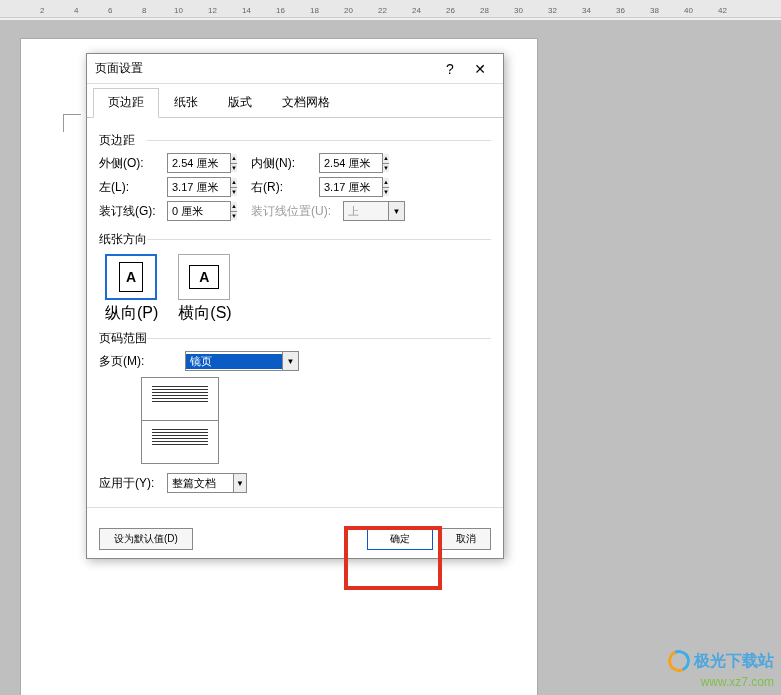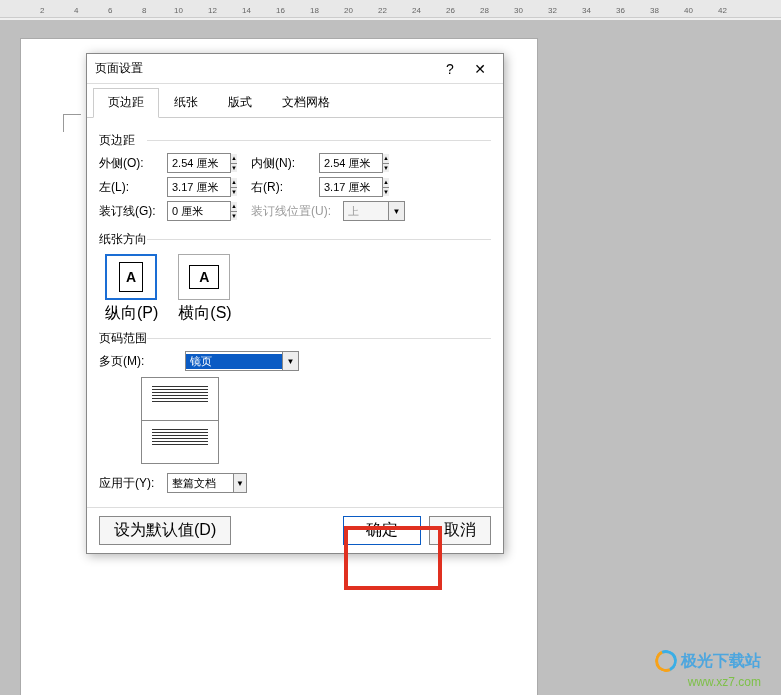--- a/index.html
+++ b/index.html
@@ -41,25 +41,25 @@
 .orient-item { text-align: center; cursor: pointer; }
 .orient-box { width: 52px; height: 46px; border: 1px solid #aaa; display: flex; align-items: center; justify-content: center; background: #fff; }
 .orient-item.selected .orient-box { border: 2px solid #1a6dd4; }
 .orient-inner { width: 24px; height: 30px; border: 1px solid #000; display: flex; align-items: center; justify-content: center; font-size: 14px; font-weight: bold; }
 .orient-inner.landscape { width: 30px; height: 24px; }
 .orient-lbl { font-size: 16px; margin-top: 3px; }
 .preview { width: 78px; margin: 6px 0 6px 42px; }
 .prev-page { width: 78px; height: 44px; border: 1px solid #888; background: #fff; padding: 6px 10px; margin-bottom: -1px; }
 .prev-line { height: 1px; background: #333; margin: 2px 0; }
 .dlg-foot { display: flex; align-items: center; padding: 8px 12px; border-top: 1px solid #ddd; }
-.btn-std { padding: 3px 14px; border: 1px solid #888; background: #f6f6f6; cursor: pointer; font-size: 16px; }
+.btn-std { padding: 3px 14px; border: 1px solid #888; background: #f6f6f6; cursor: pointer; font-size: 10px; margin-top: 12px; }
 .btn-primary { border: 1px solid #0a5bc4; background: #fff; padding: 3px 22px; }
 .spacer { flex: 1; }
 .redbox { position: absolute; border: 4px solid #e03020; pointer-events: none; }
-.watermark { position: absolute; right: 20px; bottom: 6px; text-align: right; }
+.watermark { position: absolute; right: 7px; bottom: 6px; text-align: right; }
 .watermark .logo { display: inline-flex; align-items: center; gap: 4px; }
 .watermark .g { width: 22px; height: 22px; border-radius: 50%; border: 3px solid #f7a218; border-top-color: #3aaee6; border-right-color: #3aaee6; transform: rotate(20deg); display: inline-block; }
 .watermark .name { color: #4da6de; font-size: 16px; font-weight: bold; }
 .watermark .url { color: #7ec049; font-size: 12px; }
 </style>
 </head>
 <body>
 
 <div class="ruler">
   <span class="ruler-num" style="left:40px">2</span>

